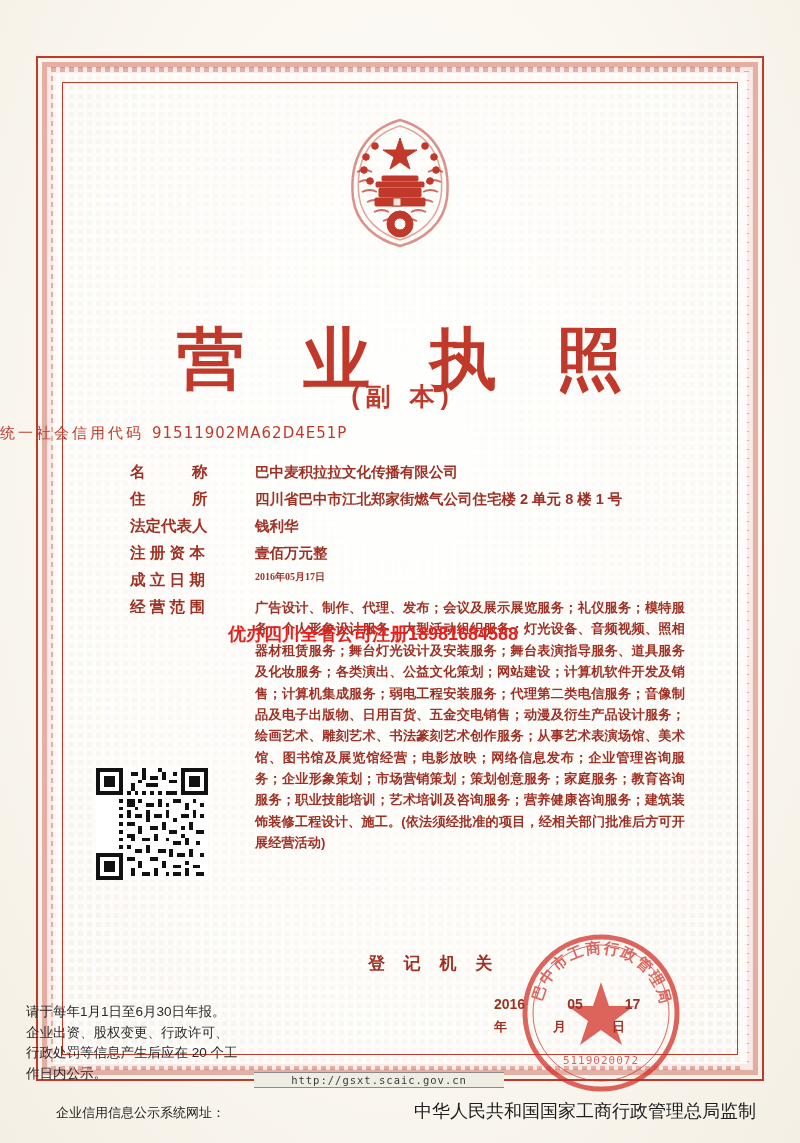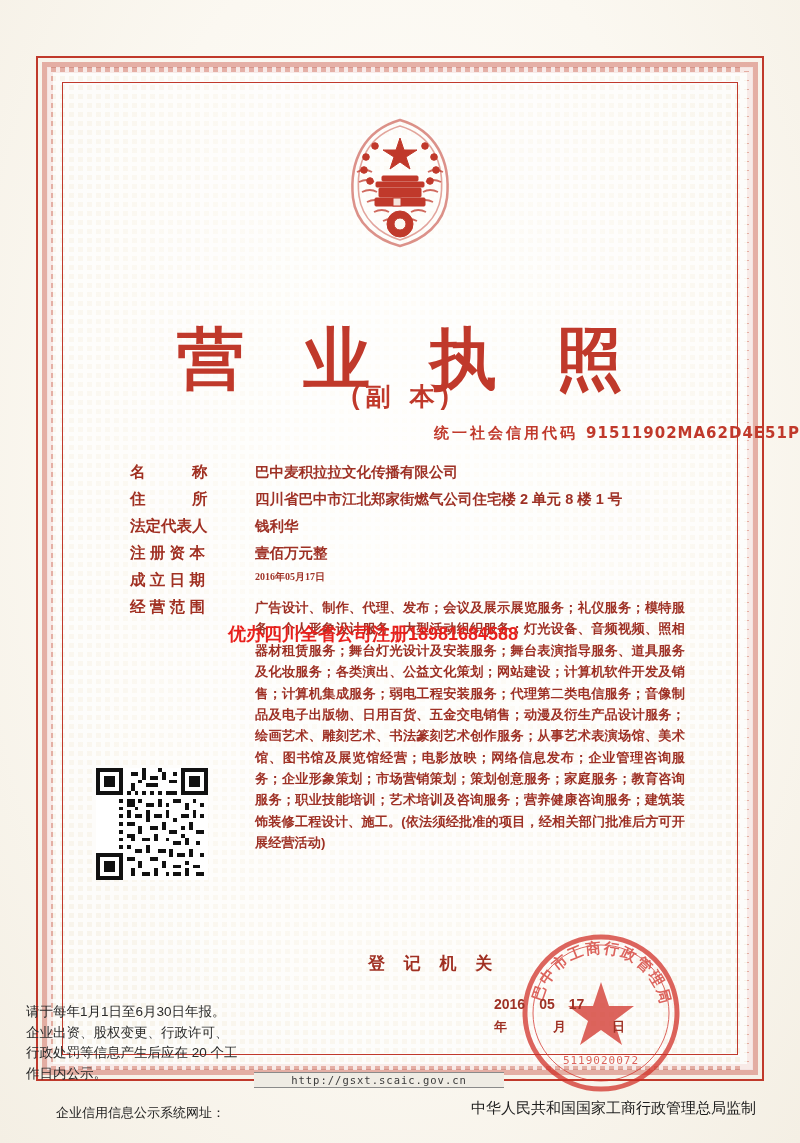--- a/index.html
+++ b/index.html
@@ -71,22 +71,22 @@
     margin-top:42px;
   }
   .subtitle{
     position:absolute;left:0;right:0;top:380px;
     text-align:center;
     font-size:25px;font-weight:bold;color:#c0392b;letter-spacing:6px;
     text-indent:6px;
   }
   .credit-code{
     position:absolute;left:0;right:0;top:424px;
-    text-align:right;
-    font-size:15px;font-weight:bold;color:#c0392b;letter-spacing:3px;
+    text-align:left;
+    font-size:15px;font-weight:normal;color:#c0392b;letter-spacing:3px;
   }
   .credit-code .num{letter-spacing:1px;margin-left:8px;font-family:"DejaVu Sans",sans-serif;}
 
   
   .fields{
     position:absolute;left:130px;top:462px;right:93px;
     color:#8d2b20;
   }
   .row{display:flex;align-items:flex-start;margin-bottom:6px;}
   .label{
@@ -114,21 +114,21 @@
   .qr svg{display:block;}
 
   
   .registrar{
     position:absolute;left:368px;top:952px;
     font-size:17px;font-weight:bold;color:#a03022;letter-spacing:7px;
   }
   .date-line{
     position:absolute;left:494px;top:996px;
     font-size:14px;font-weight:bold;color:#9e3125;
-    display:flex;gap:14px;
+    display:flex;gap:42px;
   }
   .date-line2{
     position:absolute;left:494px;top:1018px;
     font-size:13px;font-weight:bold;color:#9e3125;
     display:flex;gap:46px;
   }
 
   
   .seal{
     position:absolute;left:518px;top:930px;width:166px;height:166px;
@@ -161,21 +161,21 @@
     border-bottom:1px solid #8a8a8a;
     padding:1px 0;
     background:#efece4;
   }
   .footer-left{
     position:absolute;left:56px;top:1104px;
     font-size:13px;color:#1d1d1d;text-align:right;
   }
   .footer-right{
     position:absolute;right:44px;top:1099px;
-    font-size:15px;color:#1d1d1d;text-align:right;
+    font-size:18px;color:#1d1d1d;text-align:right;
   }
 </style>
 </head>
 <body>
 
 <div class="page">
 
   <div class="frame-outer"></div>
   <div class="frame-band"></div>
   <div class="greek"></div>

